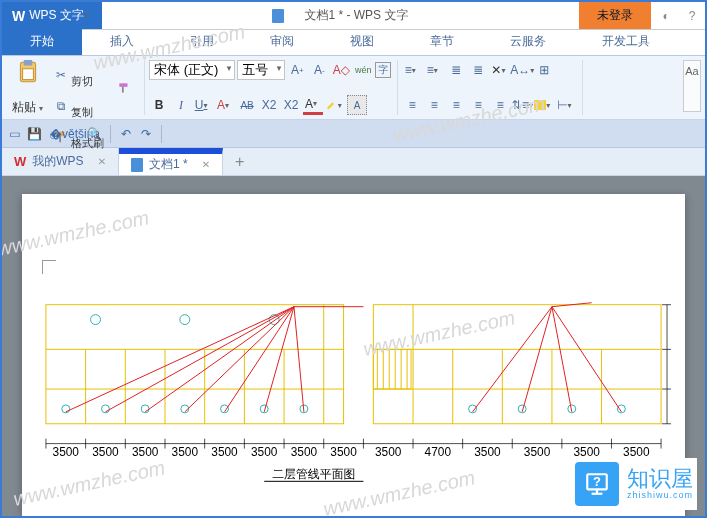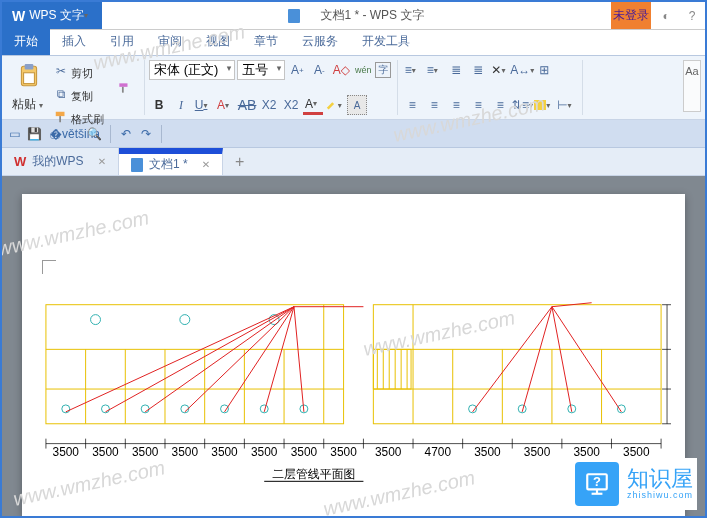--- a/index.html
+++ b/index.html
@@ -2,34 +2,34 @@
 <html><head>
 <meta charset="utf-8">
 <style>
 *{box-sizing:border-box;margin:0;padding:0;font-family:"Microsoft YaHei",Arial,sans-serif;font-size:12px}
 body{width:707px;height:518px;background:#fff;border:2px solid #3a7bd5;overflow:hidden;position:relative}
 .titlebar{height:28px;background:#fff;display:flex;align-items:center;border-bottom:1px solid #ccc}
 .app-badge{background:#2b70c9;color:#fff;display:flex;align-items:center;padding:0 10px;height:100%;font-size:13px}
 .app-badge .w{font-weight:bold;margin-right:4px;font-size:14px}
 .title-center{flex:1;text-align:center;color:#555;display:flex;align-items:center;justify-content:center;gap:20px}
 .title-center .doc-ico{width:12px;height:14px;background:#4a90d9;display:inline-block;border-radius:1px}
-.login-btn{background:#f08030;color:#4c1d95;padding:0 2px;height:100%;display:flex;align-items:center;margin-right:2px}
+.login-btn{background:#f08030;color:#0f172a;padding:0 18px;height:100%;display:flex;align-items:center;margin-right:2px}
 .sys-ico{width:18px;height:18px;margin:0 4px;color:#888;display:flex;align-items:center;justify-content:center}
 .menubar{height:26px;background:#fff;display:flex;align-items:flex-end;padding-left:0;border-bottom:1px solid #b8c8e0}
-.menu-item{padding:5px 12px;color:#4a6a9a;cursor:pointer}
+.menu-item{padding:5px 28px;color:#4a6a9a;cursor:pointer}
 .menu-item.active{background:#2b70c9;color:#fff}
 .ribbon{background:#eef4fb;border-bottom:1px solid #c8d4e6;height:64px;display:flex;padding:4px 6px;gap:4px}
 .rg{display:flex;flex-direction:column;justify-content:space-between;border-right:1px solid #d4dde8;padding-right:6px}
 .rg-row{display:flex;align-items:center;gap:2px}
-.rg-big{display:flex;flex-direction:column;align-items:flex-end;justify-content:center;padding:2px 4px}
+.rg-big{display:flex;flex-direction:column;align-items:center;justify-content:center;padding:2px 4px}
 .ico{width:16px;height:16px;display:inline-flex;align-items:center;justify-content:center;color:#4a6a9a}
 .ico svg{width:14px;height:14px}
 .paste-ico{width:28px;height:28px}
 .paste-ico svg{width:26px;height:26px}
-.lbl{font-size:11px;color:#333;margin-top:6px}
+.lbl{font-size:11px;color:#333;margin-top:14px}
 .dd{width:8px;color:#666;font-size:8px}
 .font-sel{border:1px solid #c4c4c4;background:#fff;height:20px;padding:0 16px 0 4px;font-size:13px;min-width:70px;position:relative}
 .font-sel::after{content:"▾";position:absolute;right:3px;top:2px;font-size:9px;color:#666}
 .size-sel{min-width:42px}
 .tb-btn{width:20px;height:20px;display:flex;align-items:center;justify-content:center;color:#4a6a9a;font-size:12px}
 .tb-btn.b{font-weight:bold;color:#333}
 .tb-btn.i{font-style:italic;font-family:serif}
 .qat{height:28px;background:#d0ddf0;display:flex;align-items:center;padding:0 4px;gap:2px;border-bottom:1px solid #b8c8e0}
 .qat .ico{width:18px;height:18px;color:#3a6aa8}
 .qat-sep{width:1px;height:18px;background:#a8b8d0;margin:0 4px}
@@ -132,21 +132,21 @@
       <div class="tb-btn">A<sup style="font-size:8px">-</sup></div>
       <div class="tb-btn" style="color:#d04040">A◇</div>
       <div class="tb-btn" style="font-size:9px;color:#4a7a4a">wén</div>
       <div class="tb-btn" style="border:1px solid #999;width:16px;height:16px;font-size:10px">字</div>
     </div>
     <div class="rg-row">
       <div class="tb-btn b">B</div>
       <div class="tb-btn i">I</div>
       <div class="tb-btn" style="text-decoration:underline">U<span class="dd">▾</span></div>
       <div class="tb-btn" style="color:#d04040">A<span class="dd">▾</span></div>
-      <div class="tb-btn" style="text-decoration:line-through;font-size:14px">AB</div>
+      <div class="tb-btn" style="text-decoration:line-through;font-size:10px">AB</div>
       <div class="tb-btn">X<sup>2</sup></div>
       <div class="tb-btn">X<sub>2</sub></div>
       <div class="tb-btn" style="color:#333;border-bottom:3px solid #d04040">A<span class="dd">▾</span></div>
       <div class="tb-btn">
           <svg width="14" height="14" viewBox="0 0 14 14">
             <path d="M2 10 L8 4 L10 6 L4 12 Z" fill="#f4d040"></path>
           </svg>
           <span class="dd">▾</span>
         </div>
       <div class="tb-btn" style="background:#e8e8e8;border:1px dotted #888;font-size:10px">A</div>

